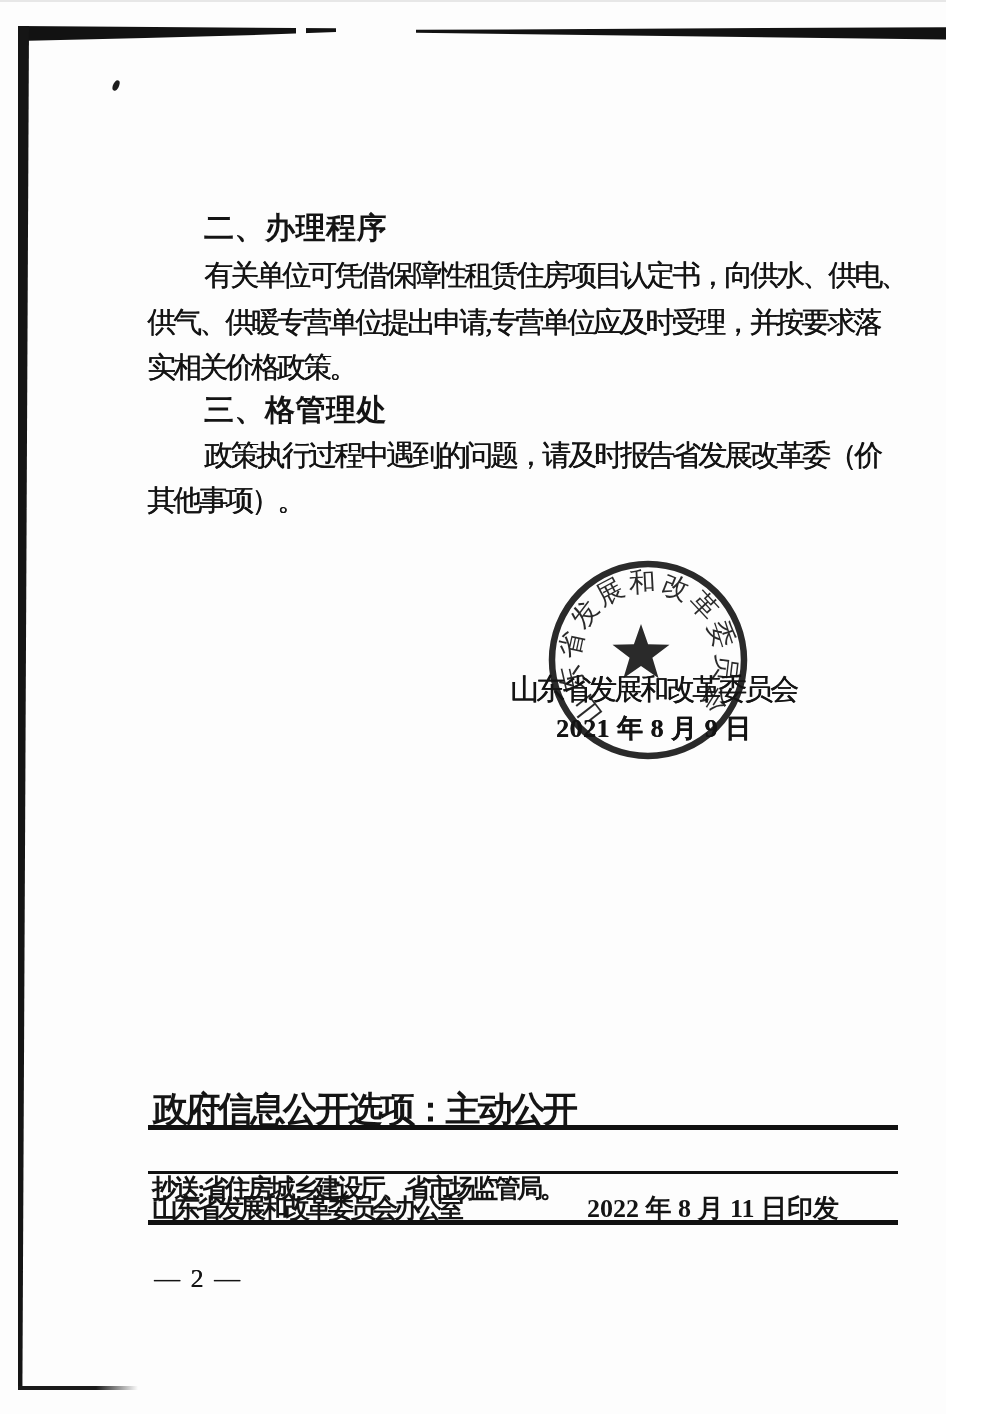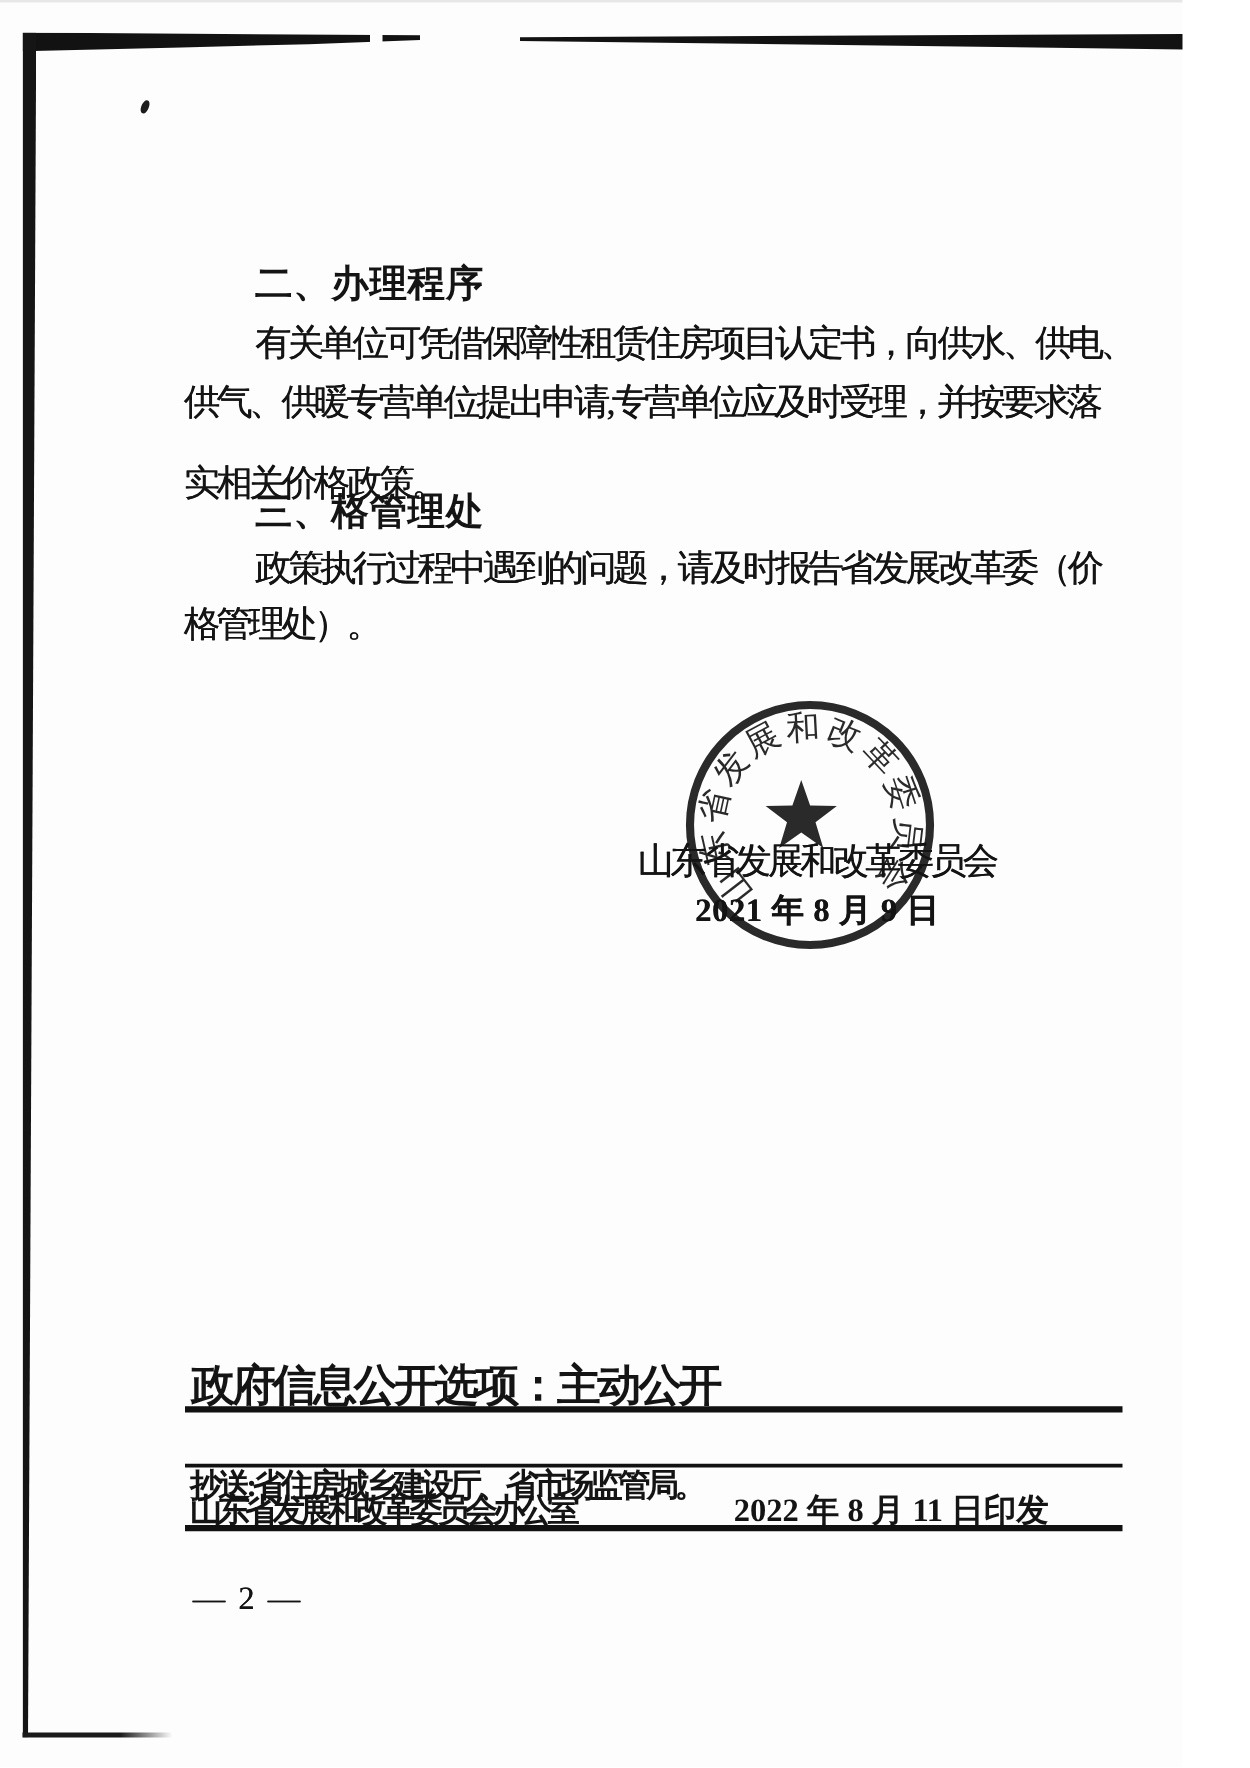--- a/index.html
+++ b/index.html
@@ -77,24 +77,24 @@
   <div class="scan-band-topright"></div>
   <div class="scan-band-left"></div>
   <div class="scan-line-right"></div>
   <div class="scan-line-bottom"></div>
   <div class="scan-notch" style="left:296px;width:10px;"></div>
   <div class="scan-speck"></div>
 
   <div class="line heading" style="left:204px;top:211px;">二、办理程序</div>
   <div class="line body-text" style="left:204px;top:258px;">有关单位可凭借保障性租赁住房项目认定书，向供水、供电、</div>
   <div class="line body-text" style="left:147px;top:305px;">供气、供暖专营单位提出申请,专营单位应及时受理，并按要求落</div>
-  <div class="line body-text" style="left:147px;top:350px;margin-top:20px;">实相关价格政策。</div>
+  <div class="line body-text" style="left:147px;top:350px;">实相关价格政策。</div>
   <div class="line heading" style="left:204px;top:393px;">三、格管理处</div>
   <div class="line body-text" style="left:204px;top:438px;">政策执行过程中遇到的问题，请及时报告省发展改革委（价</div>
-  <div class="line body-text" style="left:147px;top:483px;">格管理处）。</div>
+  <div class="line body-text" style="left:147px;top:483px;">其他事项）。</div>
 
   <svg class="seal" viewBox="0 0 204 204" aria-hidden="true">
     <circle cx="102" cy="102" r="96" fill="none" stroke="#1b1b1b" stroke-width="6.5"></circle>
     <polygon fill="#1b1b1b" points="95,66 102.1,86.3 123.5,86.7 106.4,99.7 112.6,120.3 95,108 77.4,120.3 83.6,99.7 66.5,86.7 87.9,86.3"></polygon>
     <defs>
       <path id="sealArc" d="M 59.5 156.4 A 69 69 0 1 1 144.5 156.4" fill="none"></path>
     </defs>
     <text font-size="27" font-family="Liberation Serif, DejaVu Serif, serif" fill="#1b1b1b" letter-spacing="3">
       <textPath href="#sealArc" startOffset="2">山东省发展和改革委员会</textPath>
     </text>

